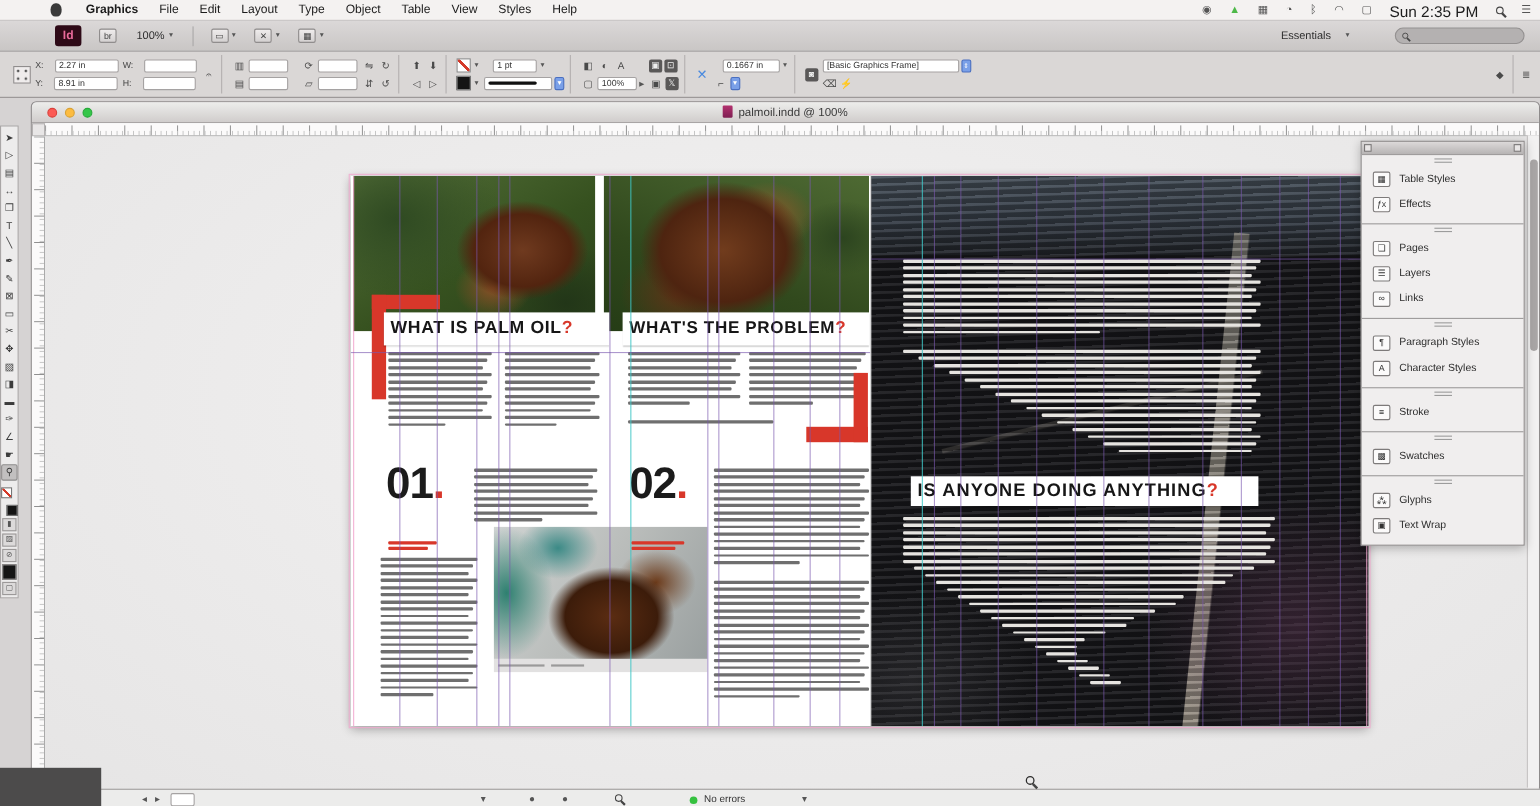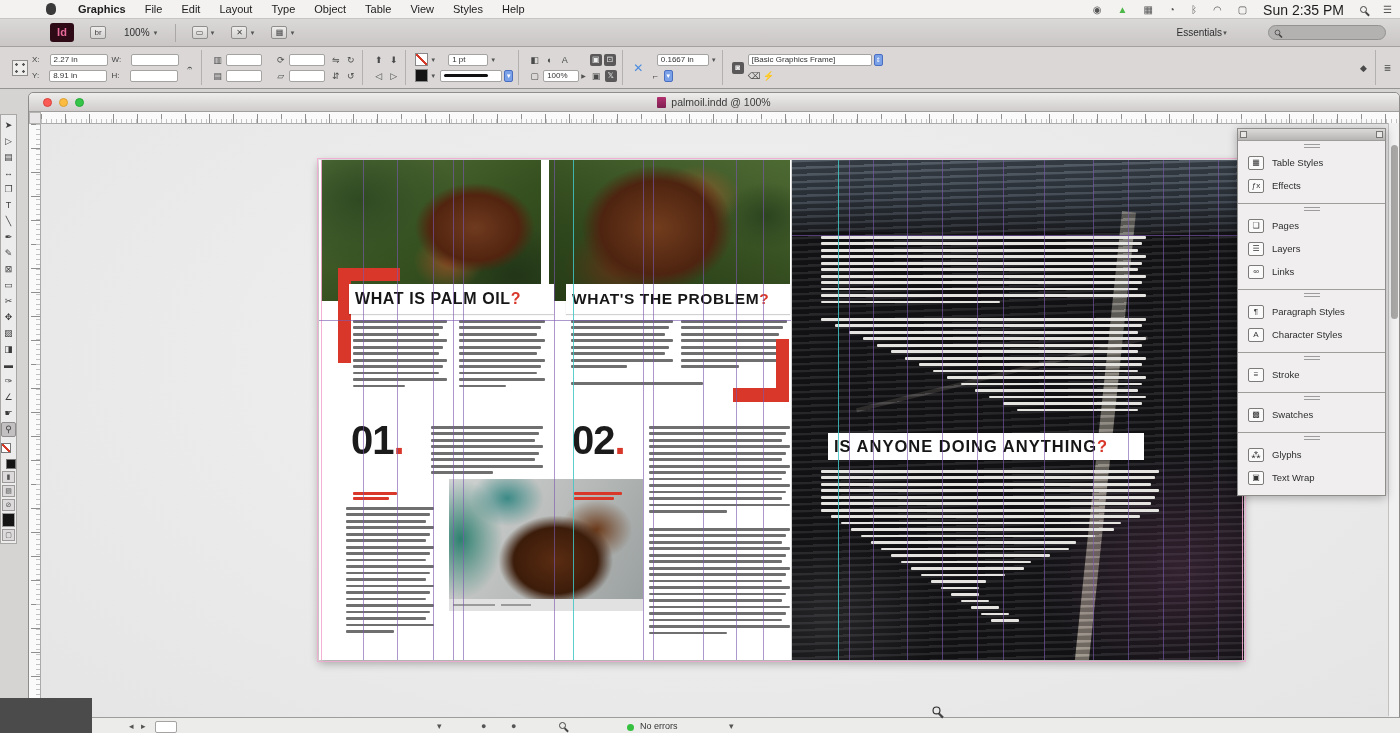--- a/index.html
+++ b/index.html
@@ -26,21 +26,21 @@
     background:linear-gradient(#dbd8d8,#c9c6c5);border-bottom:1px solid #a3a0a0;
     display:flex;align-items:center;z-index:59}
   #id-logo{width:24px;height:19px;background:#2e0a17;color:#e86a9a;font-size:11px;font-weight:700;
     text-align:center;line-height:19px;border-radius:3px;margin-left:50px}
   .abtn{display:flex;align-items:center;gap:2px;margin-left:16px;font-size:9px;color:#3c3c3c}
   .abtn .bicon{width:16px;height:13px;border:1px solid #908d8d;background:linear-gradient(#efecec,#d4d1d1);
     font-size:8px;text-align:center;line-height:12px;color:#444;border-radius:2px}
   .dd{font-size:6px;color:#555}
   #zoom-dd{margin-left:18px;font-size:10px;color:#2e2e2e;display:flex;gap:3px;align-items:center}
   .vsep{width:1px;height:18px;background:#aaa7a7;margin-left:16px}
-  #workspace{position:absolute;right:172px;font-size:10px;color:#2e2e2e;display:flex;gap:0;align-items:center}
+  #workspace{position:absolute;right:172px;font-size:10px;color:#2e2e2e;display:flex;gap:12px;align-items:center}
   #appsearch{position:absolute;right:14px;width:118px;height:15px;border-radius:8px;background:#b4b1b1;
     border:1px solid #949191;display:flex;align-items:center;padding-left:5px;gap:4px}
   #appsearch .mag{transform:scale(.8)}
   #appsearch input{border:none;background:transparent;outline:none;width:90px;font-size:9px}
 
   
   #controlbar{position:absolute;left:0;top:47px;width:1400px;height:42px;background:#dad7d6;
     border-bottom:1px solid #969393;display:flex;align-items:center;padding-left:8px;z-index:58}
   .cgroup{display:flex;flex-direction:column;gap:3px;margin-left:4px}
   .crow{display:flex;align-items:center;gap:2px;height:13px}

